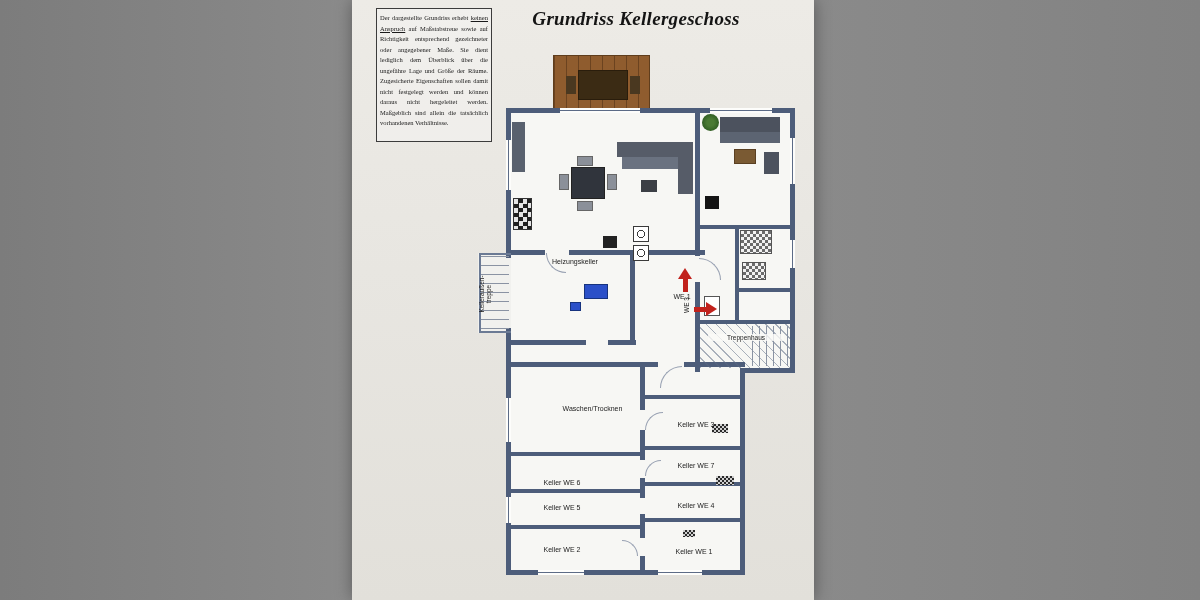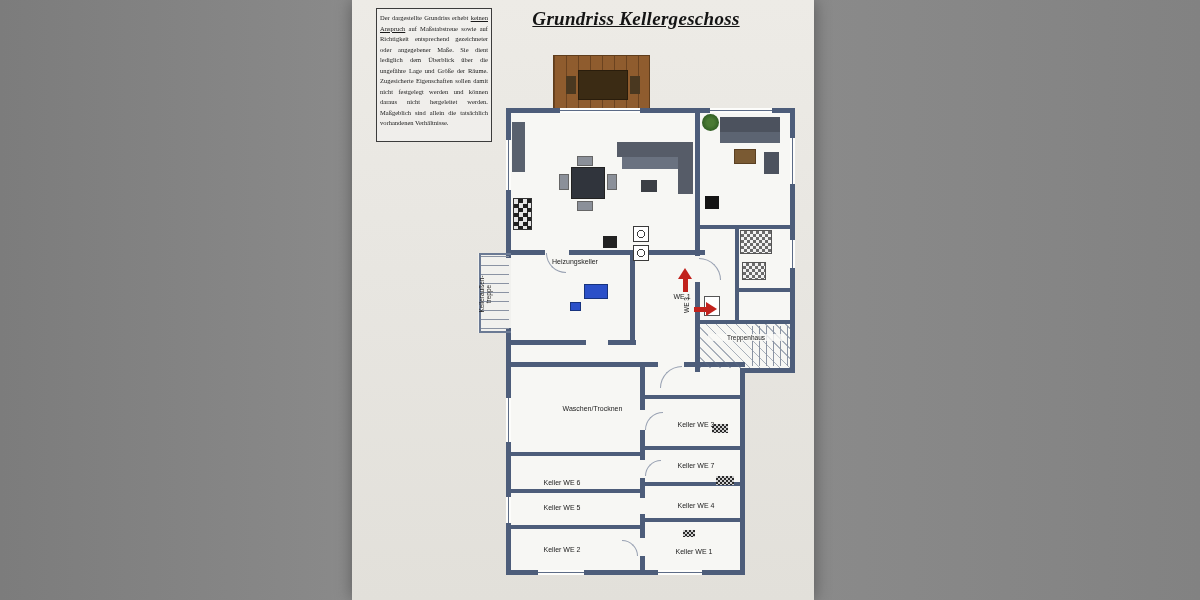--- a/index.html
+++ b/index.html
@@ -4,21 +4,21 @@
 <style>
   * { margin:0; padding:0; box-sizing:border-box; }
   html,body { width:1200px; height:600px; }
   body { position:relative; overflow:hidden; background:#858585; font-family:"Liberation Sans", sans-serif; }
   .photo-bg { position:absolute; inset:0;
     background:linear-gradient(90deg,#7c7c7c 0,#898989 330px,#8e8e8e 352px,#8a8a8a 815px,#828282 1200px); }
   .paper { position:absolute; left:352px; top:0; width:462px; height:600px;
     background:linear-gradient(180deg,#edebe6 0%,#e8e6e1 45%,#e2e0da 100%);
     box-shadow:0 0 16px rgba(0,0,0,.38); }
   .title { position:absolute; left:498px; top:8px; width:276px; text-align:center;
-    font:italic bold 19px "Liberation Serif", serif; color:#141414; letter-spacing:.3px;text-decoration:underline; }
+    font:italic bold 19px "Liberation Serif", serif; color:#141414; letter-spacing:.3px; }
   .disclaimer { position:absolute; left:376px; top:8px; width:116px; height:134px;
     border:1px solid #3c3c3c; padding:4px 3px; background:rgba(250,250,248,.35);
     font:6.5px/1.62 "Liberation Serif", serif; color:#1a1a1a; text-align:justify; }
   .disclaimer .u { text-decoration:underline; }
   .fill { position:absolute; background:#f7f7f4; }
   .w { position:absolute; background:#4d5d7a; }
   .wt { position:absolute; background:#6b7a94; }
   .gap { position:absolute; background:#f7f7f4; }
   .lbl { position:absolute; font-size:7px; color:#1c1c1c; text-align:center; line-height:1.1; }
   .deck { position:absolute; left:553px; top:55px; width:97px; height:55px; background:#8f5c2e;

